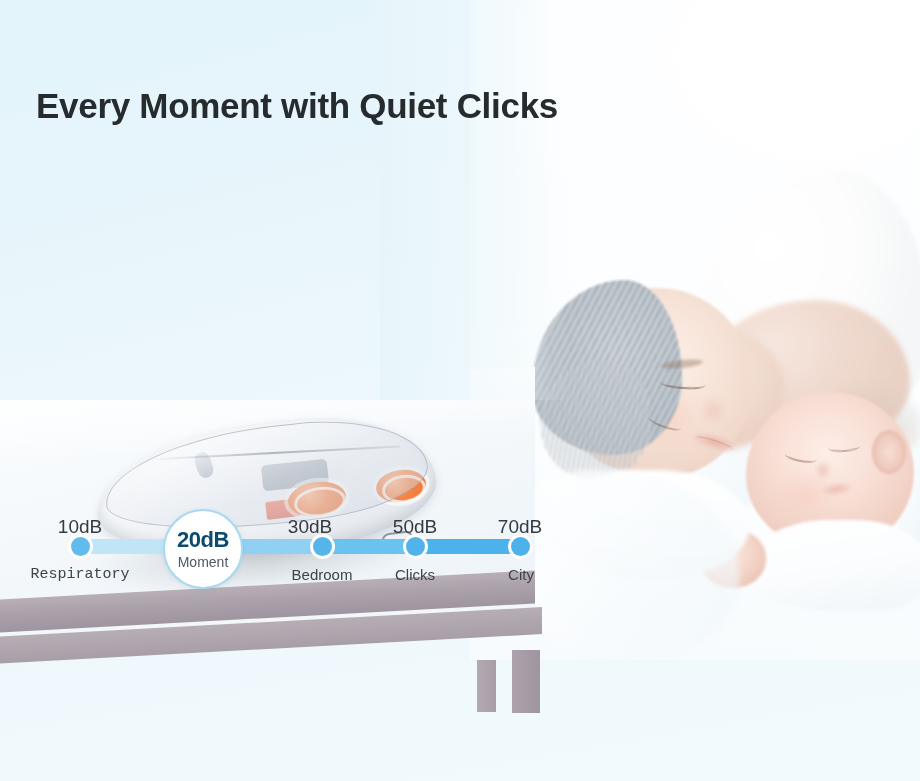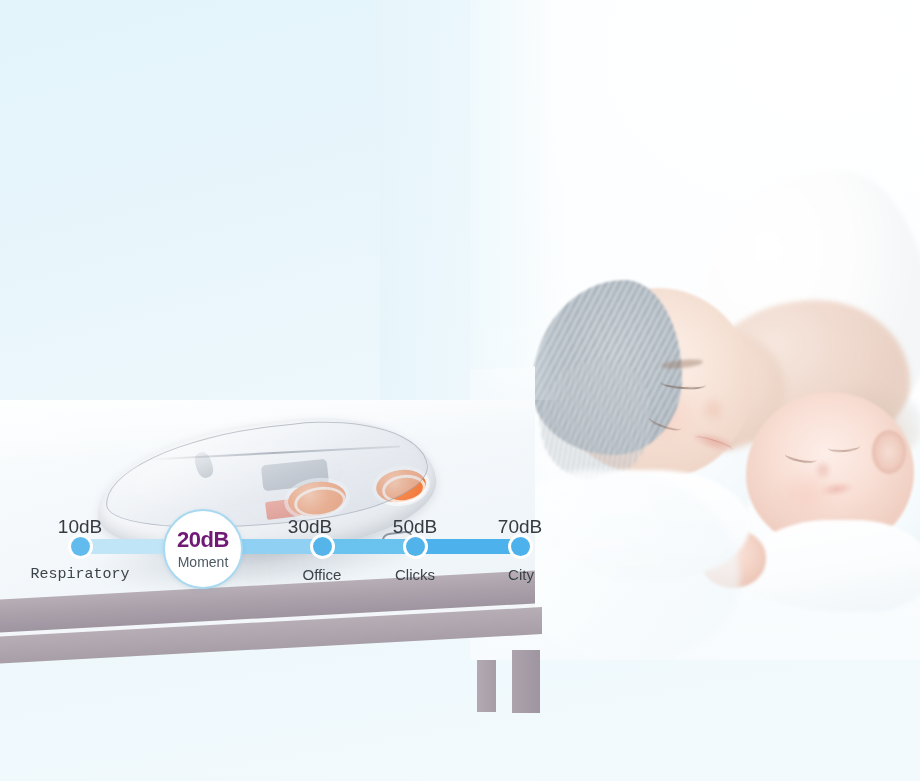--- a/index.html
+++ b/index.html
@@ -307,21 +307,21 @@
   .dot{
     position:absolute;width:19px;height:19px;top:287px;border-radius:50%;
     box-shadow:0 0 0 3px #ffffff;
   }
   .badge{
     position:absolute;left:163px;top:259px;width:76px;height:76px;
     border-radius:50%;background:#ffffff;border:2px solid #a8d9f0;
     box-shadow:0 1px 4px rgba(120,160,185,.2);
     display:flex;flex-direction:column;align-items:center;justify-content:center;
   }
-  .badge-db{font-size:22px;font-weight:bold;color:#701a75;line-height:1;letter-spacing:-.4px;}
+  .badge-db{font-size:22px;font-weight:bold;color:#0c4a6e;line-height:1;letter-spacing:-.4px;}
   .badge-src{font-size:14px;color:#4d5a63;line-height:1;margin-top:4px;}
 
   .db-label{
     position:absolute;font-size:19px;color:#343b41;font-weight:500;
     text-align:center;white-space:nowrap;top:266px;
   }
   .src-label{
     position:absolute;font-size:15px;color:#3c444b;
     text-align:center;white-space:nowrap;top:316px;
   }
@@ -383,38 +383,39 @@
   <div class="mouse-port"></div>
   <div class="desk-edge1"></div>
   <div class="desk-gap"></div>
   <div class="desk-edge2"></div>
   <div class="leg-a"></div>
   <div class="leg-b"></div>
 
   <div class="flat-left"></div>
   <div class="flat-left-fade"></div>
 
+  <div class="headline">Every Moment with Quiet Clicks</div>
 
   <div class="scale">
 
     <div class="seg" style="left:78px;width:92px;background:#bfe5f7;"></div>
     <div class="seg" style="left:232px;width:98px;background:#8fd0f3;"></div>
     <div class="seg" style="left:320px;width:100px;background:#6ac2ef;"></div>
     <div class="seg" style="left:412px;width:112px;background:#4db2ec;"></div>
 
     <div class="dot" style="left:71px;background:#62bbed;"></div>
     <div class="dot" style="left:313px;background:#55b5ea;"></div>
     <div class="dot" style="left:406px;background:#51b3ea;"></div>
     <div class="dot" style="left:511px;background:#4db2ec;"></div>
 
     <div class="db-label" style="left:30px;width:100px;">10dB</div>
     <div class="src-label" style="left:20px;width:120px;font-family:Liberation Mono, monospace;">Respiratory</div>
 
     <div class="db-label" style="left:260px;width:100px;">30dB</div>
-    <div class="src-label" style="left:262px;width:120px;">Office</div>
+    <div class="src-label" style="left:262px;width:120px;">Bedroom</div>
 
     <div class="db-label" style="left:365px;width:100px;">50dB</div>
     <div class="src-label" style="left:360px;width:110px;">Clicks</div>
 
     <div class="db-label" style="left:470px;width:100px;">70dB</div>
     <div class="src-label" style="left:468px;width:106px;">City</div>
 
     <div class="badge">
       <div class="badge-db">20dB</div>
       <div class="badge-src">Moment</div>

